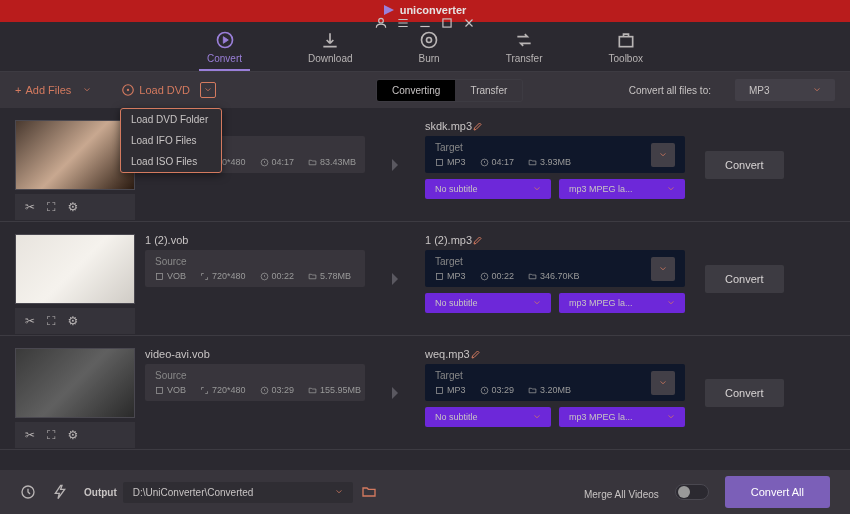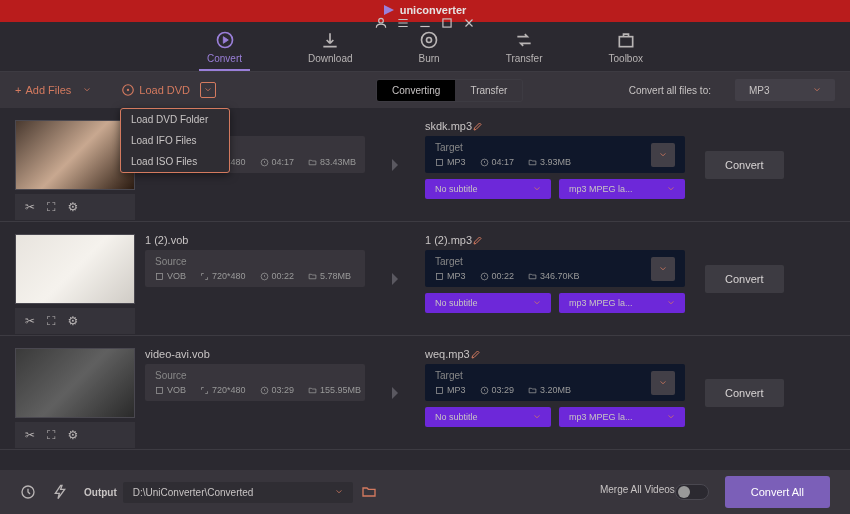--- a/index.html
+++ b/index.html
@@ -12,21 +12,21 @@
     .mainnav { display:flex; justify-content:center; gap:50px; height:50px; border-bottom:1px solid #3d3b42; }
     .mainnav .item { display:flex; flex-direction:column; align-items:center; justify-content:center; gap:3px; color:#b8b4b4; font-size:10px; position:relative; cursor:pointer; padding:0 8px;}
     .mainnav .item.active { color:#9a7fd9; }
     .mainnav .item.active::after { content:""; position:absolute; bottom:0; left:0; right:0; height:2px; background:#9a7fd9; }
     .mainnav svg { width:20px; height:20px; stroke:currentColor; fill:none; }
     .toolbar { display:flex; align-items:center; padding:8px 15px; background:#38353c; height:36px; gap:10px; position:relative; }
     .addBtn { color:#d47a5f; display:flex; align-items:center; gap:4px; cursor:pointer; }
     .loadDvd { color:#d47a5f; display:flex; align-items:center; gap:4px; cursor:pointer; margin-left:20px; }
     .dvdDrop { width:16px; height:16px; border:1px solid #d47a5f; border-radius:2px; display:flex; align-items:center; justify-content:center; cursor:pointer; }
     .dvdDrop svg { width:8px; height:8px; stroke:#d47a5f; }
-    .dropdownMenu { position:absolute; top:36px; left:120px; background:#2f2d33; border:1px solid #d47a5f; border-radius:3px; width:110px; z-index:50; box-shadow:0 2px 8px rgba(0,0,0,0.5);}
+    .dropdownMenu { position:absolute; top:36px; left:120px; background:#2f2d33; border:1px solid #d47a5f; border-radius:3px; width:102px; z-index:50; box-shadow:0 2px 8px rgba(0,0,0,0.5);}
     .dropdownMenu .mi { padding:5px 10px; cursor:pointer; font-size:10px;}
     .tabsConv { display:flex; margin-left:150px; border:1px solid #3d3b42; border-radius:3px; overflow:hidden; }
     .tabsConv div { padding:5px 15px; cursor:pointer; font-size:10px; }
     .tabsConv div.active { background:#000000; }
     .convertAllTo { margin-left:auto; display:flex; align-items:center; gap:24px; font-size:10px; }
     .selAll { display:flex; align-items:center; justify-content:space-between; background:#423f47; padding:4px 14px; width:100px; height:22px; border-radius:2px; cursor:pointer;}
     .selAll svg { width:8px; height:8px; stroke:#d47a5f; }
     .filerows { height:362px; overflow:hidden; }
     .row { display:flex; border-bottom:1px solid #3d3b42; padding:12px 15px; height:114px; gap:10px;}
     .thumbCol { width:120px; }
@@ -57,21 +57,21 @@
     .dd svg { width:8px; height:8px; stroke:#d47a5f; }
     .convBtnCol { display:flex; align-items:center; margin-left:10px; }
     .convBtn { background:#3d3b42; padding:8px 20px; cursor:pointer; border-radius:2px; font-size:11px; color:#d8d4d4;}
     .bottombar { position:absolute; bottom:0; left:0; right:0; height:44px; background:#38353c; display:flex; align-items:center; padding:0 20px; gap:16px;}
     .bottombar svg.bi { width:16px; height:16px; stroke:#b8b4b4; fill:none;}
     .outpath { display:flex; align-items:center; gap:0px; }
     .outpath .lbl { font-size:10px; margin-right:6px;font-weight:bold; }
     .outpath .pathBox { background:#2f2d33; padding:5px 10px; width:230px; display:flex; justify-content:space-between; align-items:center; border-radius:2px; font-size:10px;}
     .outpath .pathBox svg { width:8px; height:8px; stroke:#d47a5f;}
     .folderIcon { width:16px; height:16px; stroke:#d47a5f; fill:none; margin-left:8px;}
-    .mergeBlock { margin-left:auto; display:flex; align-items:flex-start; gap:0; font-size:10px; }
+    .mergeBlock { margin-left:auto; display:flex; align-items:flex-end; gap:16px; font-size:10px; }
     .toggle { width:34px; height:16px; background:#2b2930; border-radius:8px; position:relative; cursor:pointer; border:1px solid #4a4850;}
     .toggle::after { content:""; position:absolute; width:12px; height:12px; background:#999; border-radius:50%; top:1px; left:2px;}
     .convAllBtn { background:#7b5fb8; color:#fff; padding:10px 26px; border-radius:3px; cursor:pointer; font-size:11px;}
   </style>
 </head>
 <body>
 
 <div class="titlebar">
   <div class="logo">
     <svg viewBox="0 0 10 10">

